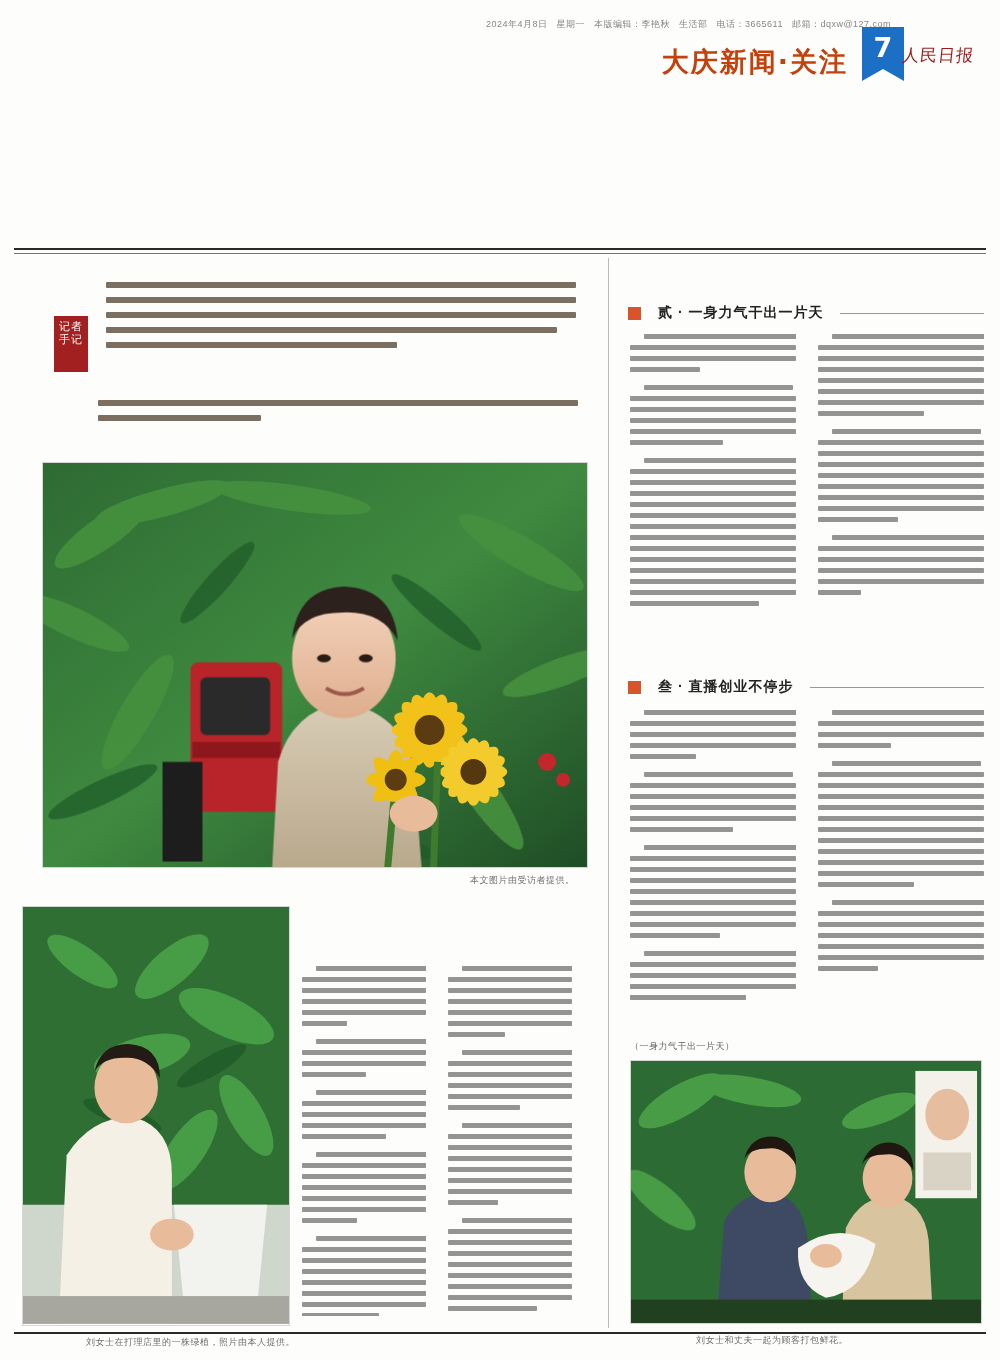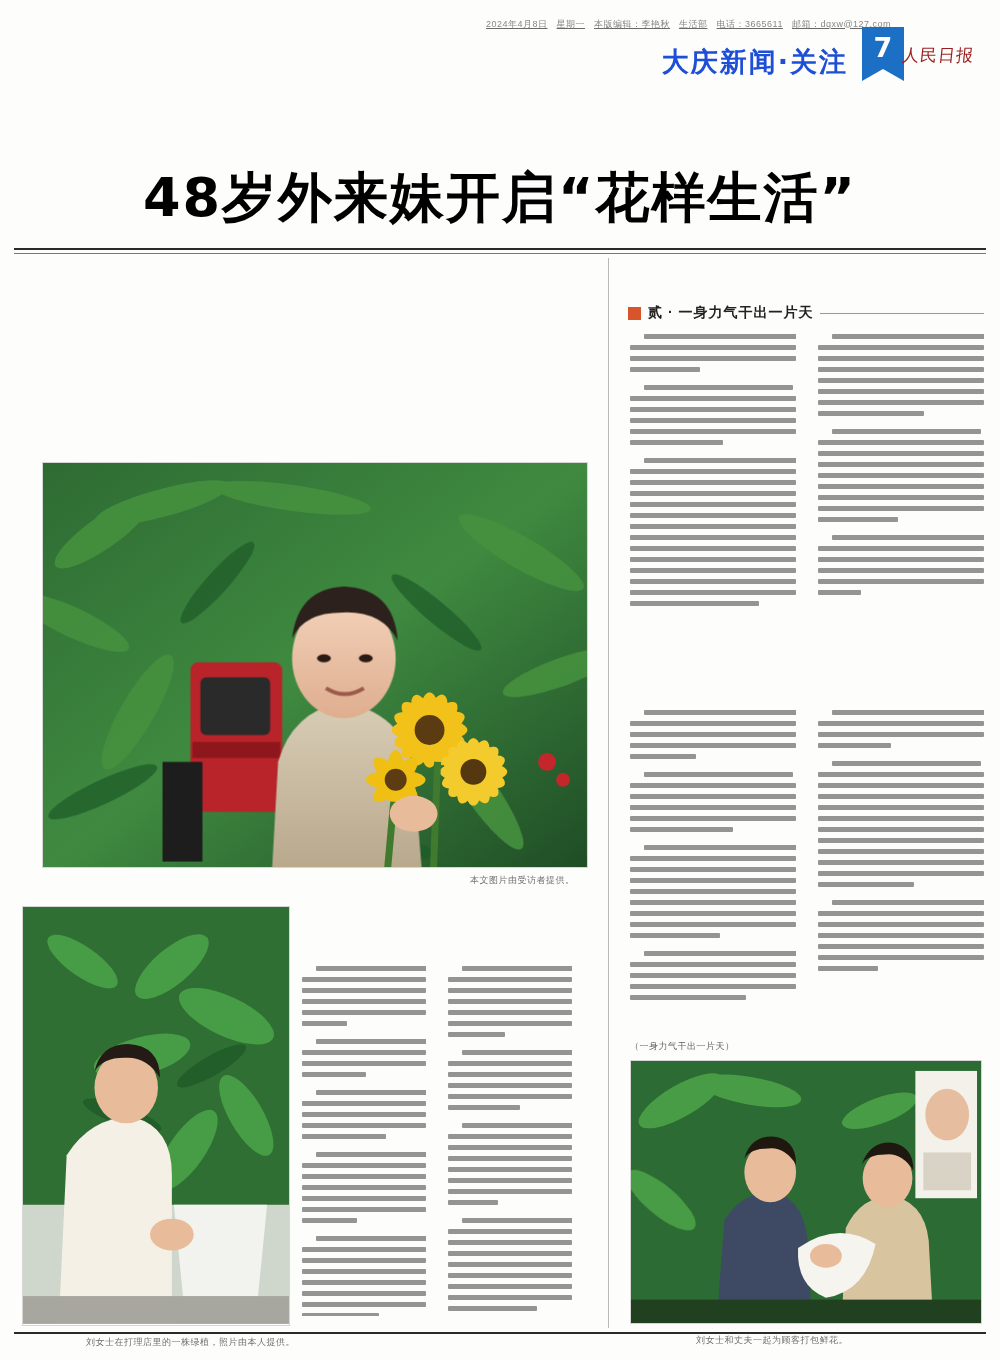--- a/index.html
+++ b/index.html
@@ -31,36 +31,35 @@
     height: 96px;
   }
   .masthead-left-strip {
     position: absolute;
     left: 486px; top: 18px;
     width: 320px; height: 12px;
     display: flex;
     gap: 9px;
     align-items: center;
     opacity: .62;
-    text-decoration: underline;
   }
   .strip-word {
     font-size: 9px;
     color: #3a3a3a;
     letter-spacing: .5px;
     white-space: nowrap;
     filter: blur(.4px);
   }
   .masthead-title {
     position: absolute;
     right: 152px; top: 44px;
     font-size: 27px;
     font-weight: bold;
     letter-spacing: 2px;
-    color: #1d4ed8;
+    color: #c2410c;
     font-family: "DejaVu Sans", sans-serif;
     white-space: nowrap;
   }
   .page-badge {
     position: absolute;
     right: 96px; top: 27px;
     width: 42px; height: 54px;
     background: #1b6fc4;
     color: #fff;
     font-size: 27px;
@@ -185,21 +184,21 @@
   #photo-right { left: 630px; top: 1060px; width: 352px; height: 264px; }
 
   .leaf-bg { position:absolute; inset:0; }
 
   
   .sec-head {
     position: absolute;
     height: 22px;
     display: flex;
     align-items: center;
-    gap: 7px;
+    gap: 17px;
     justify-content: flex-end;
   }
   .sec-head .marker {
     width: 13px; height: 13px;
     background: #d8542a;
     flex: none;
   }
   .sec-head .sec-title {
     font-size: 14px;
     font-weight: bold;
@@ -278,27 +277,40 @@
       <span class="strip-word">本版编辑：李艳秋</span>
       <span class="strip-word">生活部</span>
       <span class="strip-word">电话：3665611</span>
       <span class="strip-word">邮箱：dqxw@127.com</span>
     </div>
     <div class="masthead-title">大庆新闻·关注</div>
     <div class="page-badge">7</div>
     <div class="masthead-logo">人民日报</div>
   </div>
 
-  <div class="headline">48岁外来妹开启“花样生活”</div>
 
   <div class="rule rule-top"></div>
   <div class="rule rule-top2"></div>
   <div class="rule rule-vert"></div>
   <div class="rule rule-bottom"></div>
 
+  <div class="lead-wrap">
+    <div class="seal">记者手记</div>
+    <div class="lead-quote ft-block">
+      <div class="ft-line" style="width:100%"></div>
+      <div class="ft-line" style="width:100%"></div>
+      <div class="ft-line" style="width:100%"></div>
+      <div class="ft-line" style="width:96%"></div>
+      <div class="ft-line" style="width:62%"></div>
+    </div>
+    <div class="lead-tail ft-block">
+      <div class="ft-line" style="width:100%"></div>
+      <div class="ft-line" style="width:34%"></div>
+    </div>
+  </div>
 
   <div class="photo" id="photo-main">
     <svg class="leaf-bg" viewBox="0 0 546 406" preserveAspectRatio="none">
       <defs>
         <linearGradient id="gFoliage" x1="0" y1="0" x2="1" y2="1">
           <stop offset="0%" stop-color="#2e6b33"></stop>
           <stop offset="50%" stop-color="#3f8a40"></stop>
           <stop offset="100%" stop-color="#1f4d26"></stop>
         </linearGradient>
         <linearGradient id="gSkin" x1="0" y1="0" x2="0" y2="1">
@@ -502,20 +514,25 @@
     <div class="ft-line" style="width:48%"></div>
     <div class="para-gap"></div>
     <div class="ft-line indent" style="width:92%"></div>
     <div class="ft-line" style="width:100%"></div>
     <div class="ft-line" style="width:100%"></div>
     <div class="ft-line" style="width:100%"></div>
     <div class="ft-line" style="width:100%"></div>
     <div class="ft-line" style="width:26%"></div>
   </div>
 
+  <div class="sec-head" style="left:628px; top:676px; width:356px;">
+    <span class="marker"></span>
+    <span class="sec-title">叁 · 直播创业不停步</span>
+    <span class="sec-rule"></span>
+  </div>
 
   <div class="col ft-block" style="left:630px; top:710px; width:166px; height:318px;">
     <div class="ft-line indent" style="width:92%"></div>
     <div class="ft-line" style="width:100%"></div>
     <div class="ft-line" style="width:100%"></div>
     <div class="ft-line" style="width:100%"></div>
     <div class="ft-line" style="width:40%"></div>
     <div class="para-gap"></div>
     <div class="ft-line indent" style="width:90%"></div>
     <div class="ft-line" style="width:100%"></div>

